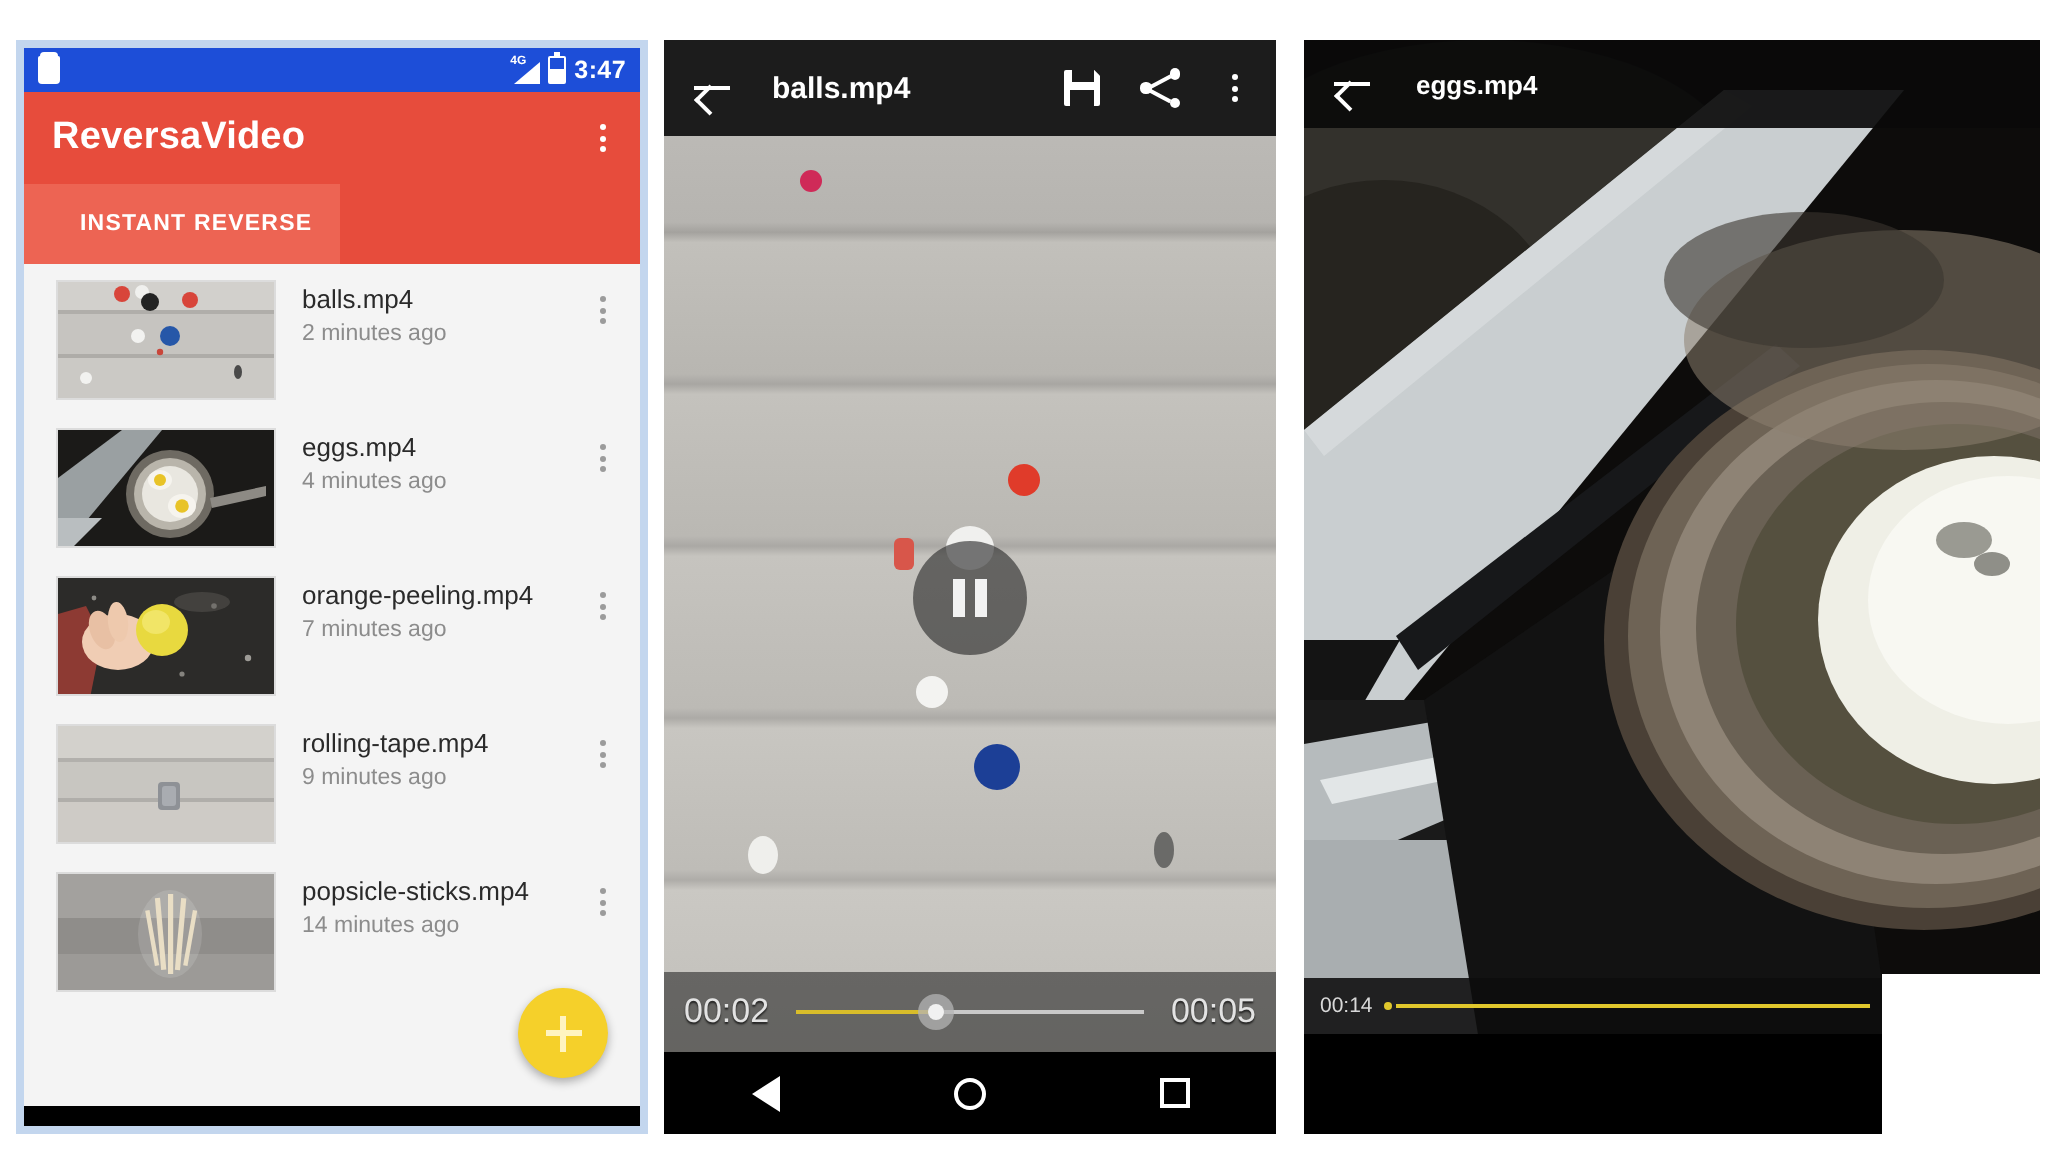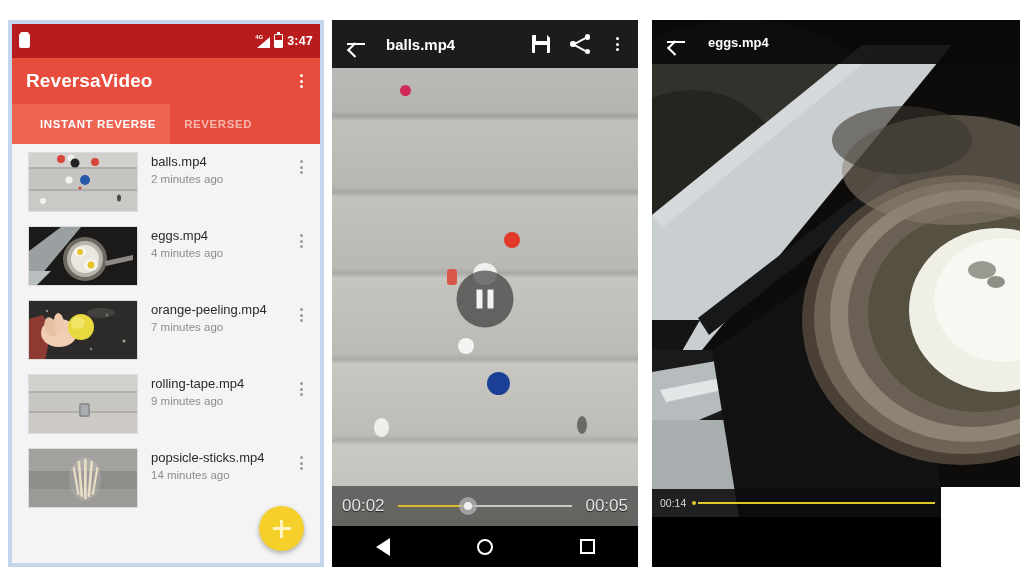--- a/index.html
+++ b/index.html
@@ -19,22 +19,22 @@
   #panel-list {
     position: absolute;
     left: 8px; top: 20px;
     width: 316px; height: 547px;
     border: 4px solid #c3d6ee;
     box-sizing: border-box;
     background: #f4f4f4;
     overflow: hidden;
   }
   .statusbar {
-    height: 34px;
-    background: #b91c1c;
+    height: 22px;
+    background: #1d4ed8;
     display: flex;
     align-items: center;
     padding: 0 7px;
     box-sizing: border-box;
     color: #ffffff;
   }
   .sb-left { flex: 0 0 auto; display: flex; align-items: center; gap: 3px; }
   .sb-spacer { flex: 1 1 auto; }
   .sb-right { flex: 0 0 auto; display: flex; align-items: center; gap: 4px; }
   .sb-notif {
@@ -523,23 +523,20 @@
     <div class="kebab">
         <i></i>
         <i></i>
         <i></i>
       </div>
   </div>
 
   <div class="tabbar">
     <div class="tab selected">
       <span>INSTANT REVERSE</span>
-    </div>
-    <div class="tab">
-      <span>REVERSED</span>
     </div>
   </div>
 
   <div class="list">
 
     <div class="list-item">
       <div class="thumb">
         <svg width="110" height="60" viewBox="0 0 110 60">
           <rect width="110" height="60" fill="#c9c7c3"></rect>
           <rect y="0" width="110" height="14" fill="#d2d0cc"></rect>

